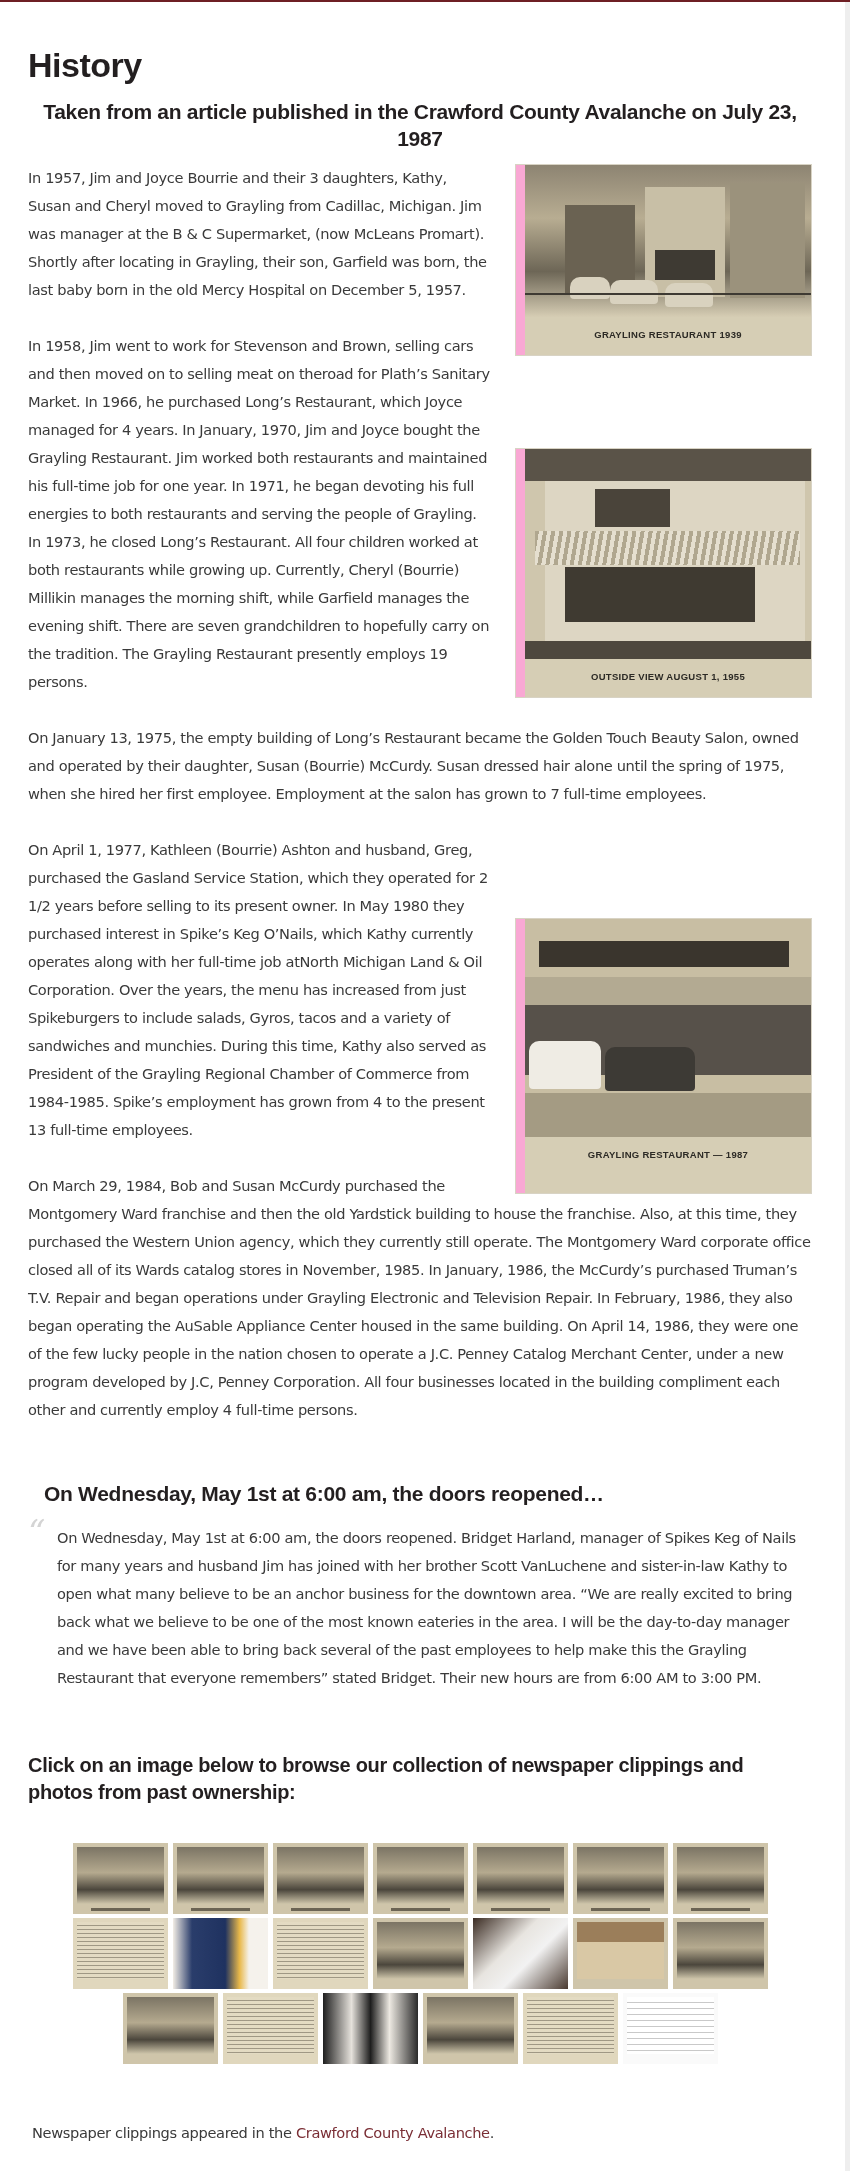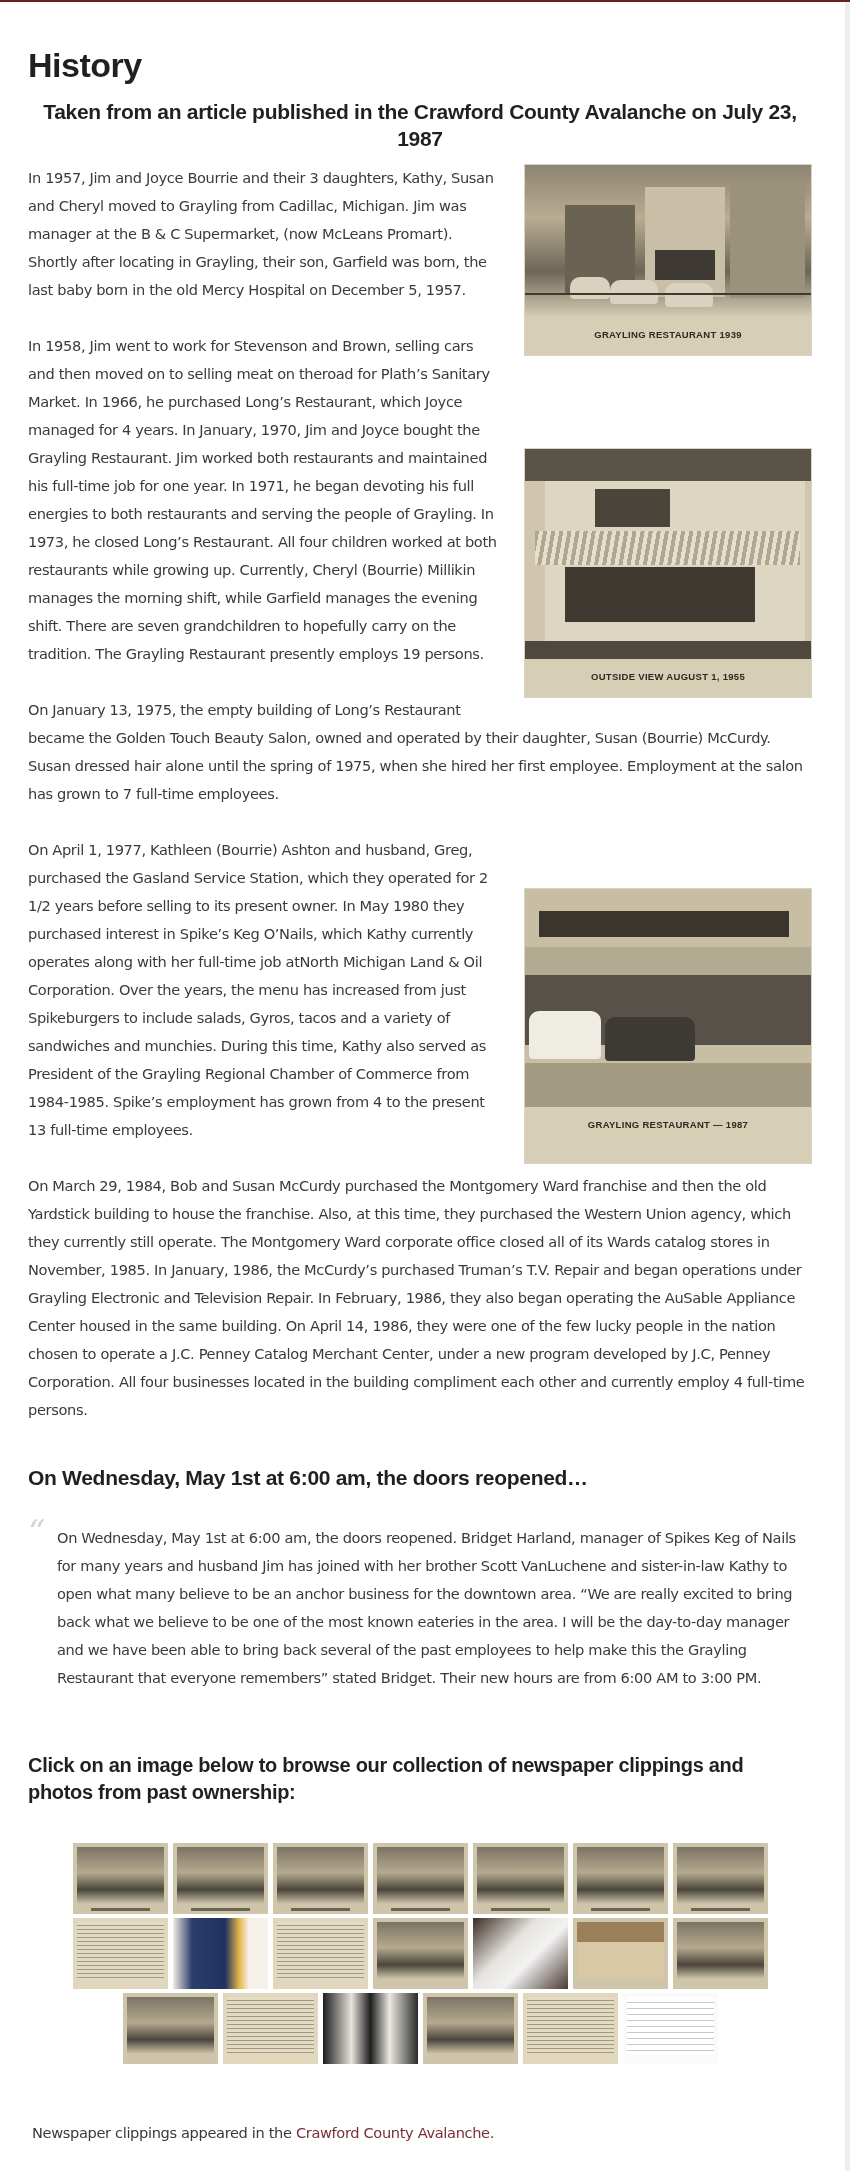--- a/index.html
+++ b/index.html
@@ -39,37 +39,38 @@
       position: absolute; left: 0; top: 164px; width: 784px;
       font-size: 14.6px; line-height: 28px; color: #3a3a3a;
       letter-spacing: -0.35px;
     }
     .article p { margin: 0 0 28px 0; }
     .float-fig {
       float: right; width: 286px; margin: 0 0 6px 22px;
       border: 1px solid #d8d3c4;
       background: #f9a8d4;
       position: relative;
+      padding-left: 9px;
     }
     .photo {
       position: relative; width: 100%;
       background: linear-gradient(180deg, #8d8472 0%, #b8ad92 35%, #6d6656 70%, #d6cdb4 100%);
       overflow: hidden;
     }
     .photo .bld1 { position: absolute; background: #9b927c; }
     .photo .bld2 { position: absolute; background: #c8bfa6; }
     .photo .dark { position: absolute; background: #3e3a33; }
     .photo .car { position: absolute; background: #d9d2bf; border-radius: 10px 10px 4px 4px; }
     .caption {
       text-align: center; font-size: 9.5px; font-weight: bold;
       font-family: "Liberation Sans", sans-serif; color: #2c2a25;
       padding: 4px 0 6px 0; background: #d6ceb5; letter-spacing: 0.3px;
     }
     h3.reopen-heading {
-      position: absolute; left: 0; top: 1466px; margin: 0;
+      position: absolute; left: 0; top: 1466px; margin: 16px;
       font-family: "Liberation Sans", sans-serif;
       font-weight: bold; font-size: 21px; color: #231f20;
       letter-spacing: -0.3px;
     }
     .quote {
       position: absolute; left: 0; top: 1524px; width: 770px;
       font-size: 14.6px; line-height: 28px; color: #3a3a3a; letter-spacing: -0.35px;
     }
     .quote-mark {
       position: absolute; left: 0; top: -6px;
@@ -149,21 +150,21 @@
         <div class="bld1" style="left:10px;top:82px;width:265px;height:34px;background:repeating-linear-gradient(100deg,#b0a78f 0,#b0a78f 4px,#e5dfcf 4px,#e5dfcf 8px);"></div>
         <div class="dark" style="left:40px;top:118px;width:190px;height:55px;background:#3f3a31;"></div>
         <div class="dark" style="left:0;top:192px;width:286px;height:18px;background:#4e483e;"></div>
       </div>
       <div class="caption">OUTSIDE VIEW AUGUST 1, 1955</div>
     </div>
 
     <p>In 1958, Jim went to work for Stevenson and Brown, selling cars and then moved on to selling meat on theroad for Plath’s Sanitary Market. In 1966, he purchased Long’s Restaurant, which Joyce managed for 4 years. In January, 1970, Jim and Joyce bought the Grayling Restaurant. Jim worked both restaurants and maintained his full-time job for one year. In 1971, he began devoting his full energies to both restaurants and serving the people of Grayling. In 1973, he closed Long’s Restaurant. All four children worked at both restaurants while growing up. Currently, Cheryl (Bourrie) Millikin manages the morning shift, while Garfield manages the evening shift. There are seven grandchildren to hopefully carry on the tradition. The Grayling Restaurant presently employs 19 persons.</p>
     <p>On January 13, 1975, the empty building of Long’s Restaurant became the Golden Touch Beauty Salon, owned and operated by their daughter, Susan (Bourrie) McCurdy. Susan dressed hair alone until the spring of 1975, when she hired her first employee. Employment at the salon has grown to 7 full-time employees.</p>
 
-    <div class="float-fig" style="margin-top:52px;clear:right;">
+    <div class="float-fig" style="margin-top:82px;clear:right;">
       <div class="photo" style="height:218px;background:#c8bea3;">
         <div class="dark" style="left:14px;top:22px;width:250px;height:26px;background:#3a352d;"></div>
         <div class="bld2" style="left:0;top:58px;width:286px;height:28px;background:#b3aa92;"></div>
         <div class="dark" style="left:0;top:86px;width:286px;height:70px;background:#57514a;"></div>
         <div class="car" style="left:4px;top:122px;width:72px;height:48px;background:#efece4;"></div>
         <div class="car" style="left:80px;top:128px;width:90px;height:44px;background:#3d3a35;"></div>
         <div class="bld2" style="left:0;top:174px;width:286px;height:44px;background:#a49b83;"></div>
       </div>
       <div class="caption" style="padding-bottom:24px;">GRAYLING RESTAURANT — 1987</div>
     </div>

